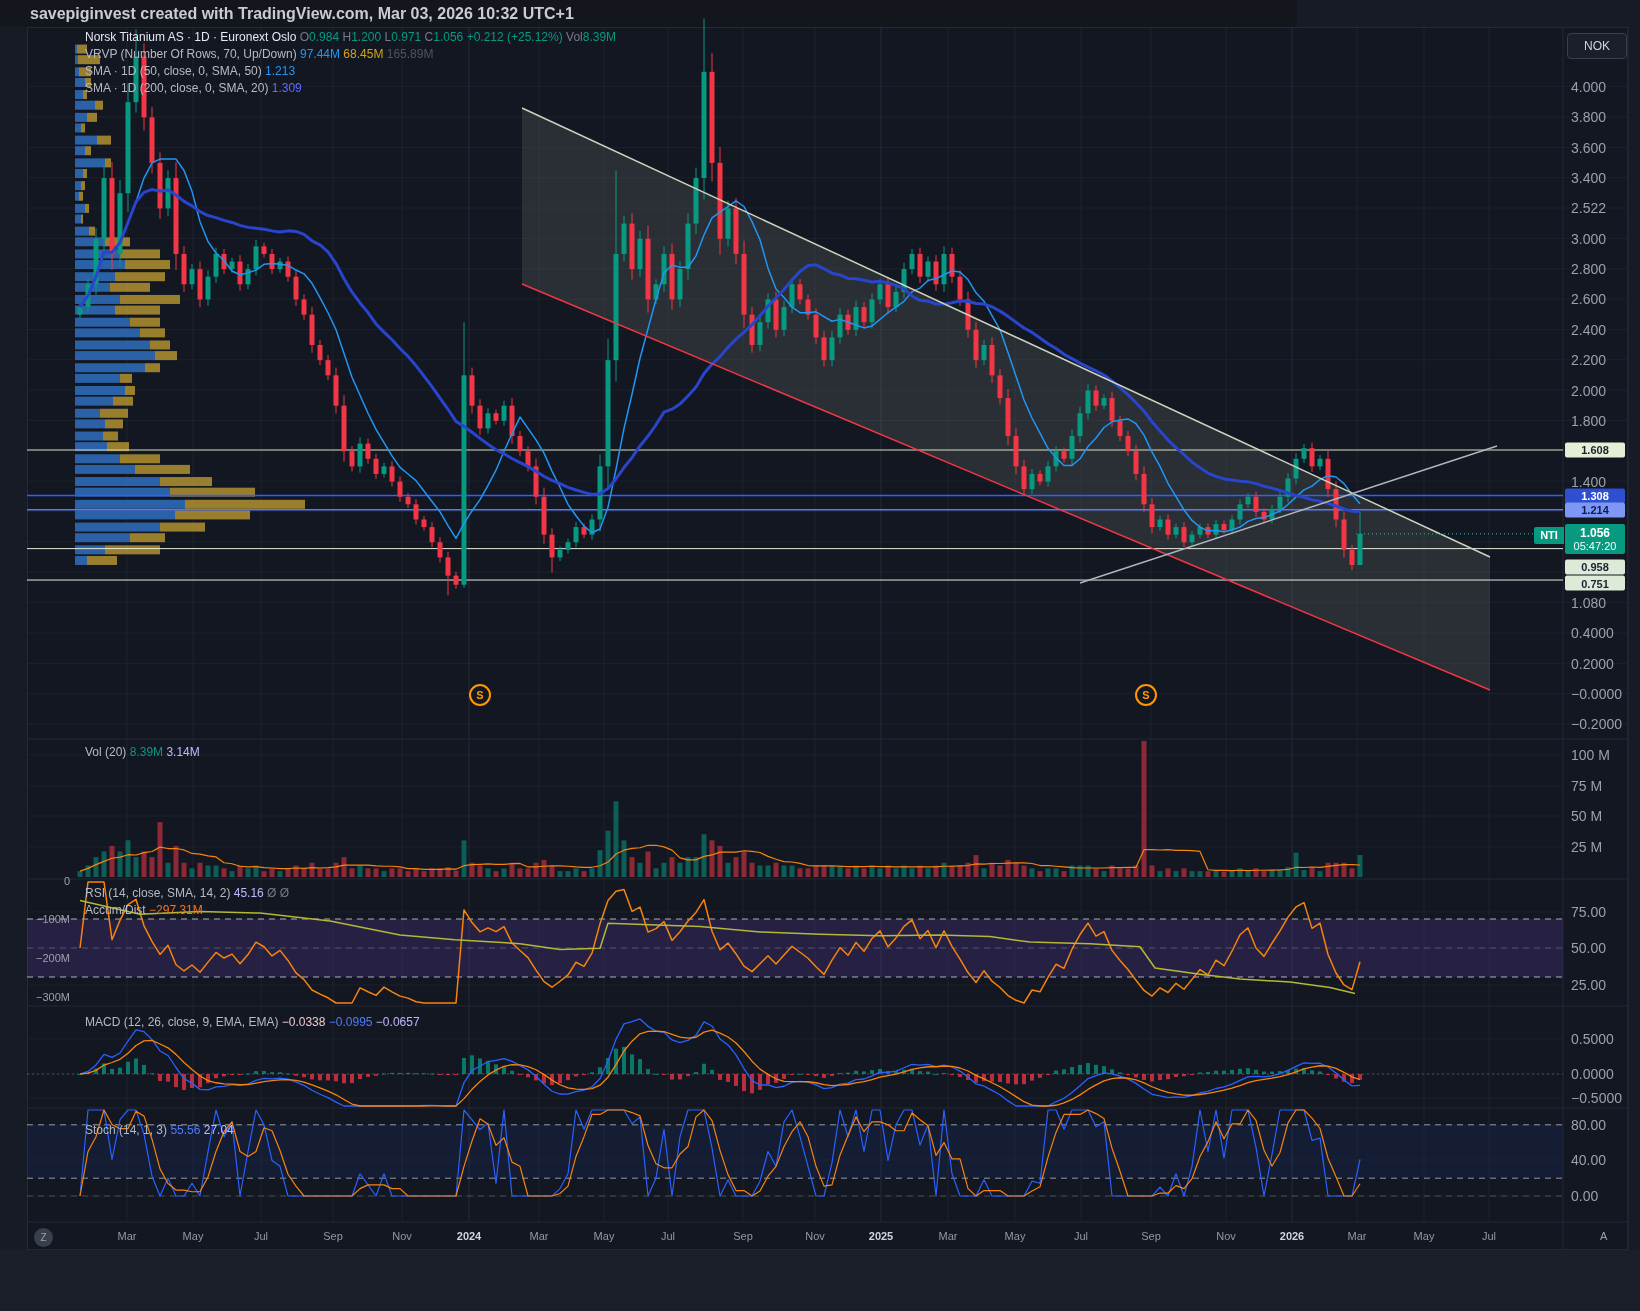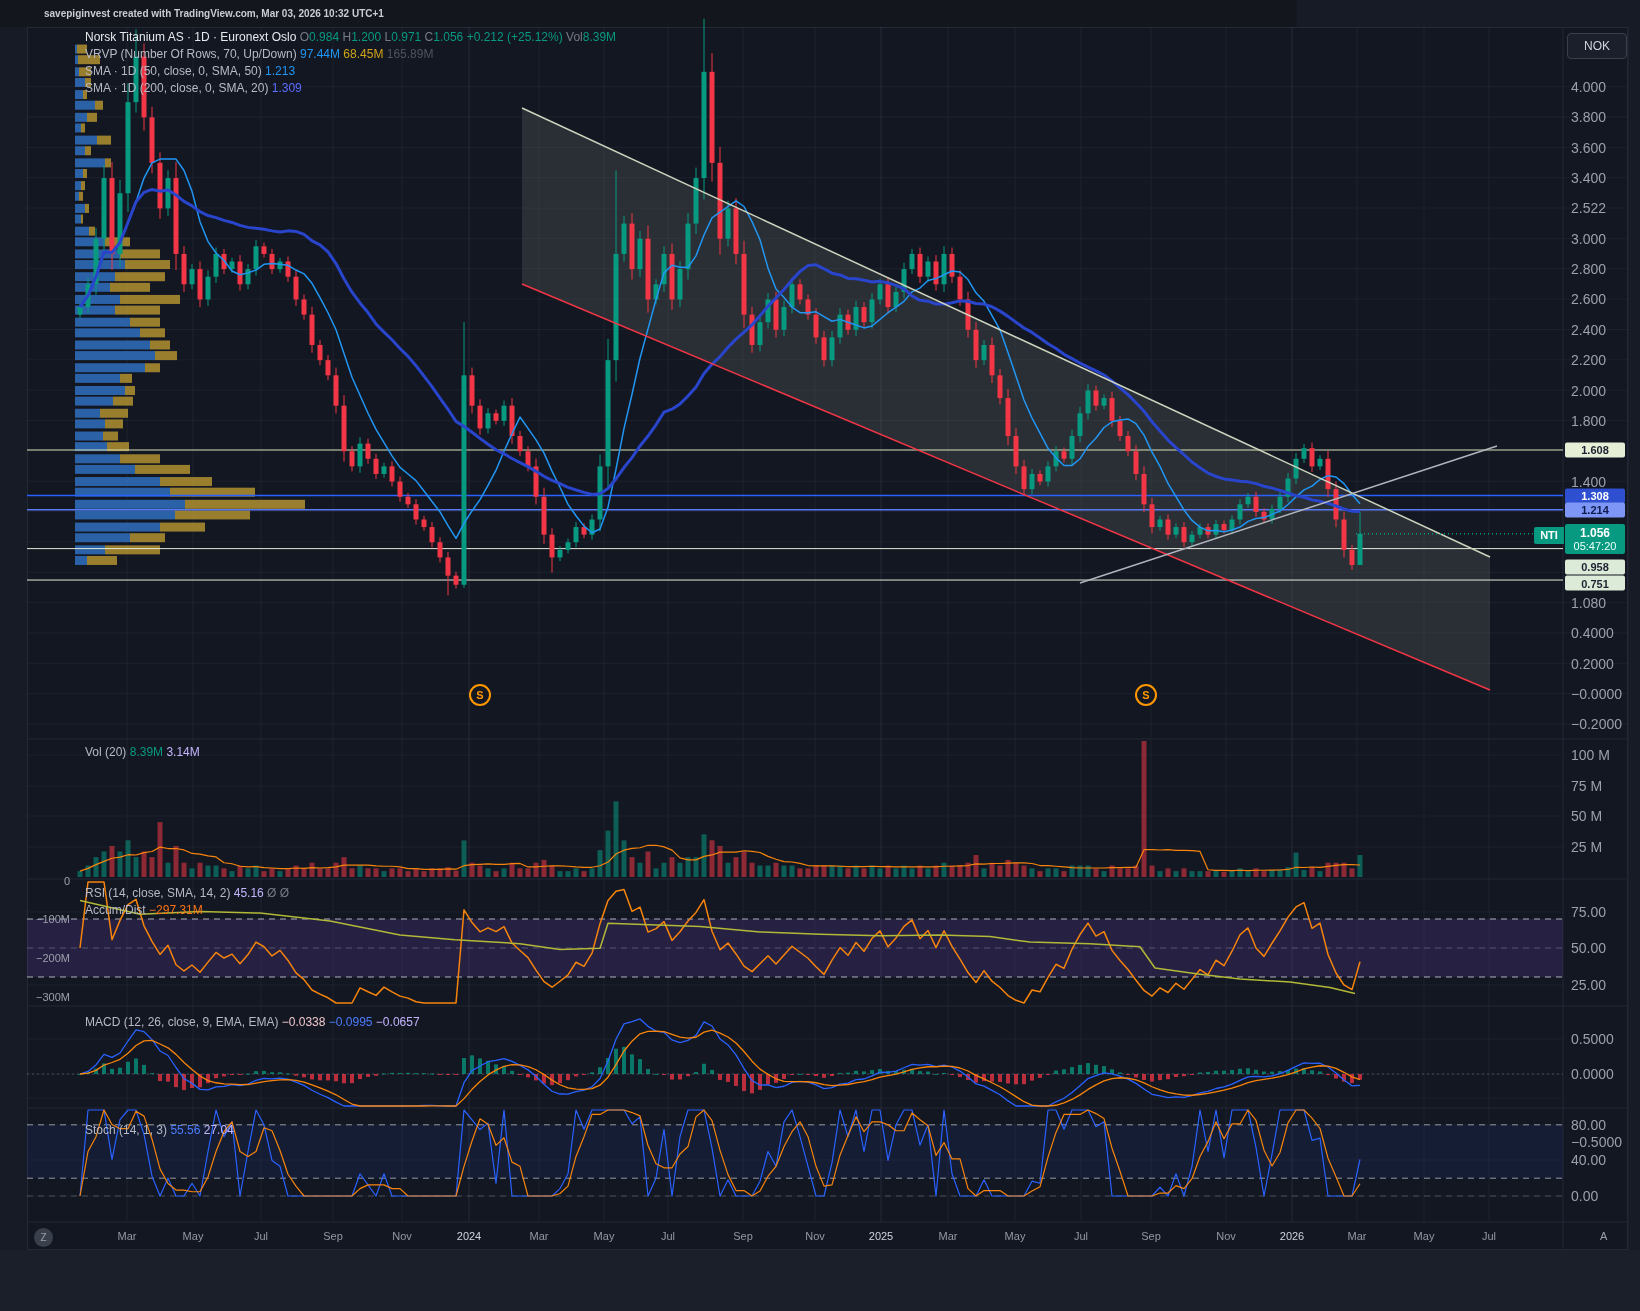--- a/index.html
+++ b/index.html
@@ -1,32 +1,32 @@
 <!DOCTYPE html>
 <html><head>
 <meta charset="utf-8">
 <style>
   html,body{margin:0;padding:0;background:#171b26;width:1640px;height:1311px;
     font-family:"Liberation Sans",sans-serif;color:#d1d4dc;overflow:hidden;position:relative}
   .abs{position:absolute}
   #topbar{left:0;top:0;width:1297px;height:27px;background:#14161d;color:#c9ccd4;
-    font-size:10px;line-height:27px;padding-left:44px;box-sizing:border-box;font-weight:bold}
+    font-size:16px;line-height:27px;padding-left:30px;box-sizing:border-box;font-weight:bold}
   #chart{left:27px;top:27px;width:1601px;height:1223px;background:#131722;border:1px solid #242936;box-sizing:border-box}
   #plot{left:0;top:0;width:1640px;height:1311px;pointer-events:none}
   .legend{font-size:12px;white-space:nowrap;line-height:17px}
   .lg{color:#b7bac4}.ldim{color:#787b86}
   .teal{color:#089981}.blu{color:#2196f3}.ind{color:#5b6cff}
   .org{color:#c4b5fd}.yel{color:#d0a517}.oli{color:#f97316}.ghost{color:#50535e}
   .pink{color:#f0c7cd}.mblu{color:#4d7cfe}
   .tick{position:absolute;left:1571px;width:56px;font-size:14px;color:#9ba0ab;transform:translateY(-50%)}
   .ltick{position:absolute;font-size:11px;color:#9ba0ab;transform:translateY(-50%);text-align:right;width:46px;left:24px}
   .pricebox{position:absolute;left:1565px;width:60px;font-size:11px;text-align:center;
     border-radius:2px;padding:1.5px 0;transform:translateY(-50%);font-weight:bold}
   .ttick{position:absolute;top:1230px;font-size:11px;color:#9598a1;transform:translateX(-50%)}
-  .yr{color:#d1d4dc;font-weight:normal}
+  .yr{color:#d1d4dc;font-weight:bold}
   #nok{left:1567px;top:33px;width:58px;height:24px;border:1px solid #3a3f4c;border-radius:4px;
     background:#1b1f2b;color:#d1d4dc;font-size:12px;text-align:center;line-height:24px}
   #ntitag{position:absolute;left:1534px;top:527px;width:30px;height:17px;background:#089981;color:#fff;
     font-size:11px;font-weight:bold;text-align:center;line-height:17px;border-radius:2px 0 0 2px}
   #lastbox{position:absolute;left:1565px;top:524px;width:60px;background:#089981;color:#fff;
     border-radius:2px;text-align:center;font-size:12px;padding:2px 0}
   #lastbox .cd{font-size:11px;font-weight:normal;color:#eafff8}
   #zbtn{left:34px;top:1228px;width:19px;height:19px;border-radius:50%;background:#3a3f4c;color:#9ba0ab;
     font-size:10px;text-align:center;line-height:19px}
   #abtn{left:1600px;top:1230px;font-size:11px;color:#9ba0ab}
@@ -968,21 +968,21 @@
 <div class="ltick" style="top:997px">−300M</div>
 <div class="tick" style="top:755px">100 M</div>
 <div class="tick" style="top:786px">75 M</div>
 <div class="tick" style="top:816px">50 M</div>
 <div class="tick" style="top:847px">25 M</div>
 <div class="tick" style="top:912px">75.00</div>
 <div class="tick" style="top:948px">50.00</div>
 <div class="tick" style="top:985px">25.00</div>
 <div class="tick" style="top:1039px">0.5000</div>
 <div class="tick" style="top:1074px">0.0000</div>
-<div class="tick" style="top:1142px">−0.5000</div>
+<div class="tick" style="top:1098px">−0.5000</div>
 <div class="tick" style="top:1125px">80.00</div>
 <div class="tick" style="top:1160px">40.00</div>
 <div class="tick" style="top:1196px">0.00</div>
 <div class="ttick" style="left:127px">Mar</div>
 <div class="ttick" style="left:193px">May</div>
 <div class="ttick" style="left:261px">Jul</div>
 <div class="ttick" style="left:333px">Sep</div>
 <div class="ttick" style="left:402px">Nov</div>
 <div class="ttick yr" style="left:469px">2024</div>
 <div class="ttick" style="left:539px">Mar</div>

